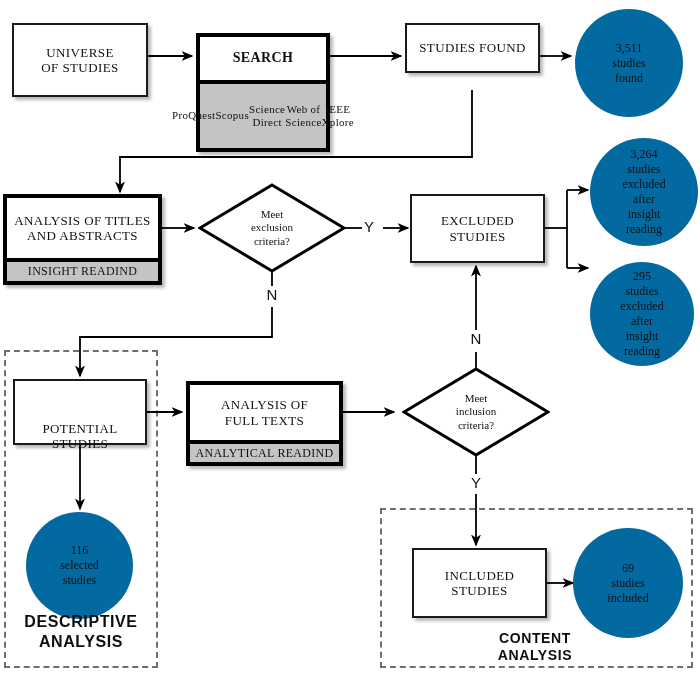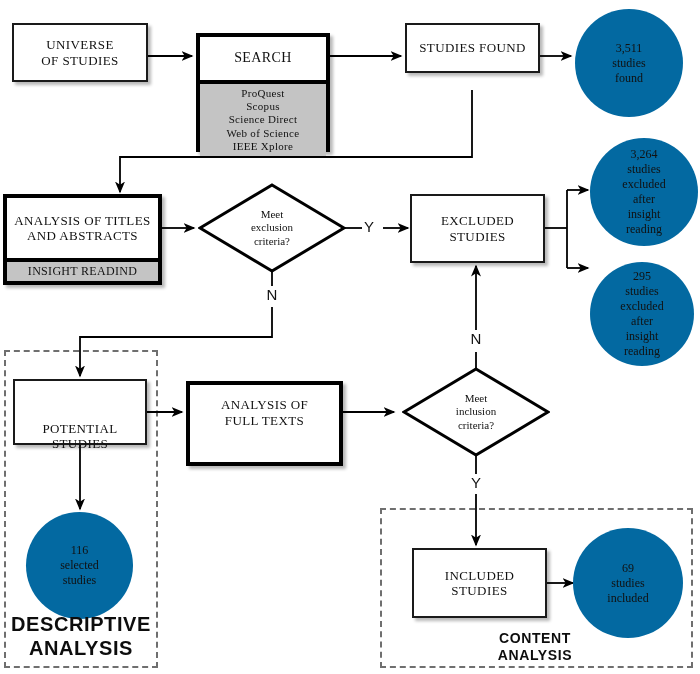--- a/index.html
+++ b/index.html
@@ -53,21 +53,21 @@
     background: #c4c4c4;
     border-top: 4px solid #000000;
     display: flex;
     align-items: center;
     justify-content: center;
     text-align: center;
     color: #111111;
     letter-spacing: 0.3px;
   }
   .sub.list {
-    flex-direction: column;
+    flex-direction: row;
     line-height: 1.2;
     padding: 3px 0;
   }
   
   .circle {
     position: absolute;
     box-sizing: border-box;
     border-radius: 50%;
     background: #0369a1;
     display: flex;
@@ -113,21 +113,21 @@
   .branch {
     position: absolute;
     font-family: "Liberation Sans", sans-serif;
     font-size: 15px;
     color: #111111;
     text-align: center;
   }
   .t11 { font-size: 11px; }
   .t12 { font-size: 12px; }
   .t13 { font-size: 13px; }
-  .t14 { font-size: 14px; }
+  .t14 { font-size: 14px; font-weight: bold; }
 </style>
 </head>
 <body>
 
 <div id="canvas">
 
   <div class="group" style="left:4px; top:350px; width:154px; height:318px;"></div>
   <div class="group" style="left:380px; top:508px; width:313px; height:160px;"></div>
 
   <svg class="layer">
@@ -168,21 +168,21 @@
       <path d="M476,368 L476,352"></path>
       <path d="M476,330 L476,266" marker-end="url(#arw)"></path>
 
       <path d="M476,456 L476,474"></path>
       <path d="M476,494 L476,545" marker-end="url(#arw)"></path>
 
       <path d="M547,583 L573,583" marker-end="url(#arw)"></path>
     </g>
   </svg>
 
-  <div class="node box-thin" style="left:12px; top:23px; width:136px; height:59px;">
+  <div class="node box-thin" style="left:12px; top:23px; width:136px; height:74px;">
     <div class="cap t13" style="white-space:pre-line;">UNIVERSE
 OF STUDIES</div>
   </div>
 
   <div class="node box-thick" style="left:196px; top:33px; width:134px; height:119px; padding:0;">
     <div class="cap t14" style="height:43px; flex:0 0 43px;">SEARCH</div>
     <div class="sub list t11" style="height:72px;">
       <span>ProQuest</span>
       <span>Scopus</span>
       <span>Science Direct</span>
@@ -236,20 +236,21 @@
 reading</div>
 
   <div class="node box-thin" style="left:13px; top:379px; width:134px; height:66px;">
     <div class="cap t13" style="white-space:pre-line;margin-top:40px;">POTENTIAL
 STUDIES</div>
   </div>
 
   <div class="node box-thick" style="left:186px; top:381px; width:157px; height:85px;">
     <div class="cap t13" style="height:55px; flex:0 0 55px; white-space:pre-line;border-radius:26px;">ANALYSIS OF
 FULL TEXTS</div>
+    <div class="sub t12" style="height:26px;">ANALYTICAL READIND</div>
   </div>
 
   <div class="diamond" style="left:402px; top:367px; width:148px; height:90px;">
     <svg width="148" height="90" viewBox="0 0 148 90">
       <polygon points="74,2 146,45 74,88 2,45" fill="#ffffff" stroke="#000000" stroke-width="3"></polygon>
     </svg>
     <div class="dtext t11" style="white-space:pre-line;">Meet
 inclusion
 criteria?</div>
   </div>
@@ -262,18 +263,18 @@
 
   <div class="node box-thin" style="left:412px; top:548px; width:135px; height:70px;">
     <div class="cap t13" style="white-space:pre-line;">INCLUDED
 STUDIES</div>
   </div>
 
   <div class="circle t12" style="left:573px; top:528px; width:110px; height:110px; white-space:pre-line;">69
 studies
 included</div>
 
-  <div class="group-label" style="left:8px; top:612px; width:146px; font-size:20px;">DESCRIPTIVE
+  <div class="group-label" style="left:8px; top:612px; width:146px; font-size:16px;">DESCRIPTIVE
 ANALYSIS</div>
   <div class="group-label" style="left:455px; top:630px; width:160px; font-size:14px;">CONTENT
 ANALYSIS</div>
 
 </div>
 
 </body></html>

